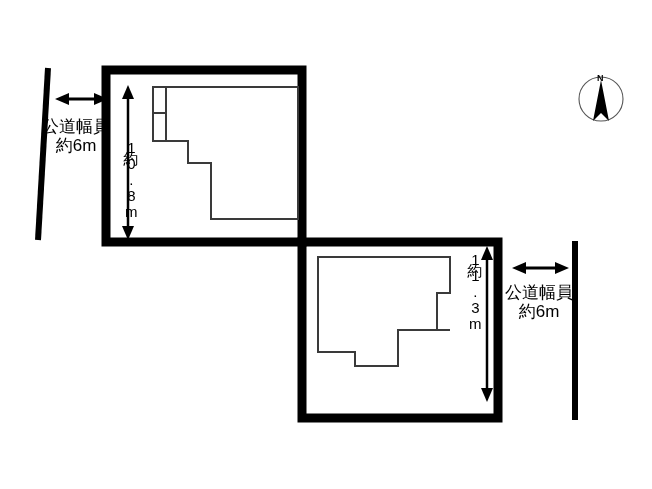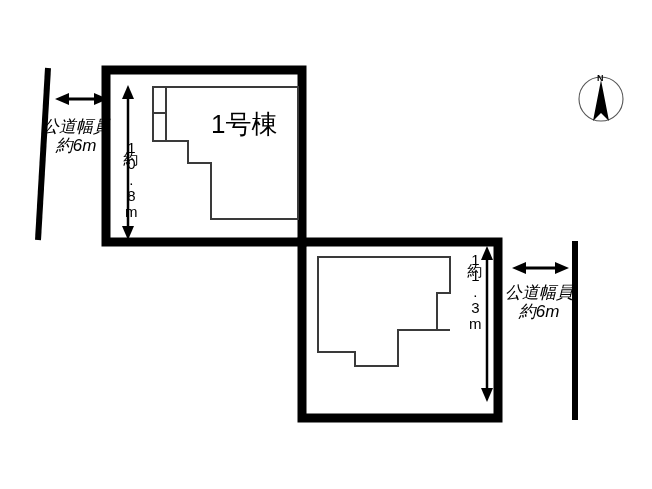--- a/index.html
+++ b/index.html
@@ -31,21 +31,20 @@
     line-height: 1.12;
     letter-spacing: 0px;
   }
   .unit-name {
     font-size: 26px;
     font-weight: 400;
   }
   .road-label {
     font-size: 17px;
     text-align: center;
-    font-style: italic;
   }
   .road-label .l2 {
     display: block;
   }
   .vert-dim {
     font-size: 15px;
     writing-mode: vertical-rl;
     text-orientation: upright;
     letter-spacing: -1px;
   }
@@ -103,21 +102,20 @@
       <polygon points="487,402 481,388 493,388" fill="#000000"></polygon>
     </g>
 
     <g>
       <circle cx="601" cy="99" r="22" fill="none" stroke="#555555" stroke-width="1.1"></circle>
       <polygon points="601,80 609,121 601,113 593,121" fill="#000000"></polygon>
     </g>
 
   </svg>
 
-  <div class="lbl unit-name" style="left:211px; top:110px;">1号棟</div>
 
 
   <div class="lbl road-label" style="left:34px; top:117px; width:84px;">
     <span>公道幅員</span>
     <span class="l2">約6m</span>
   </div>
 
   <div class="lbl road-label" style="left:497px; top:283px; width:84px;">
     <span>公道幅員</span>
     <span class="l2">約6m</span>

